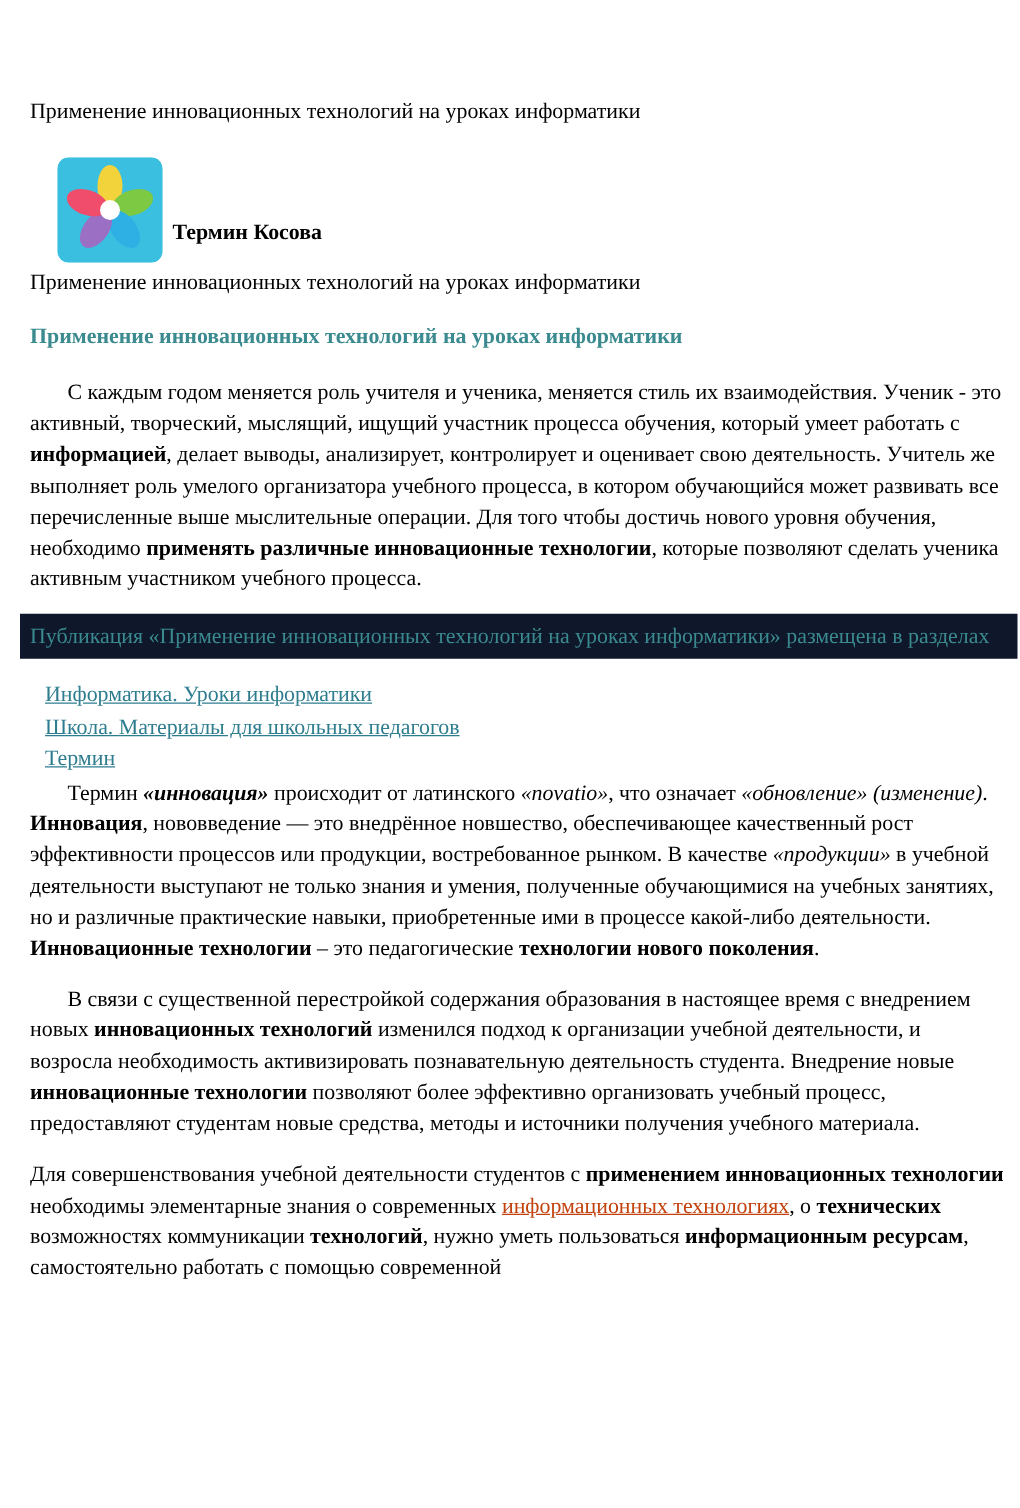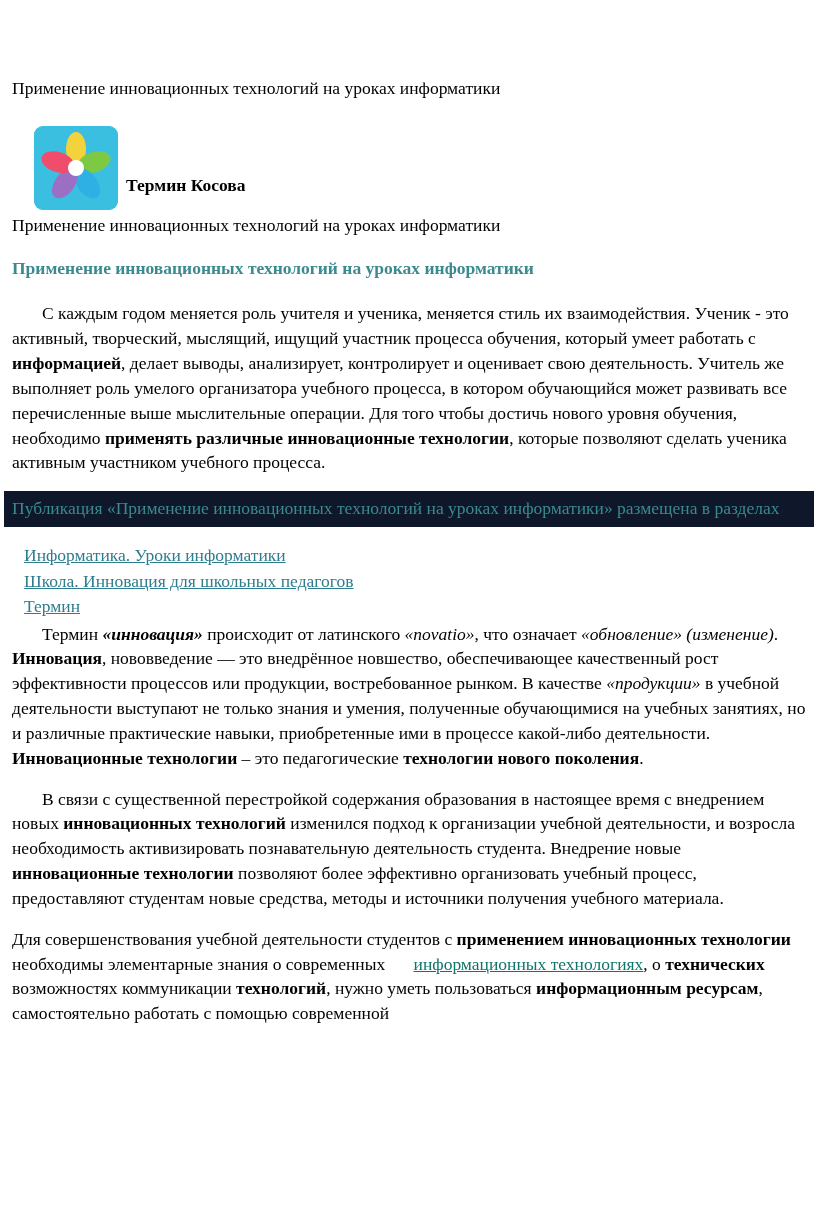--- a/index.html
+++ b/index.html
@@ -12,21 +12,21 @@
     min-height: 1206px;
     font-family: "Liberation Serif", "DejaVu Serif", serif;
     color: #000000;
     -webkit-font-smoothing: antialiased;
   }
   .page {
     position: relative;
     width: 816px;
     min-height: 1206px;
     box-sizing: border-box;
-    padding: 78px 0 0 4px;
+    padding: 78px 0 0 16px;
   }
   .content {
     padding: 0 10px 0 8px;
   }
   .line-title {
     font-size: 17.5px;
     line-height: 1.25;
     margin: 0 0 26px 0;
   }
   .author-block {
@@ -86,23 +86,22 @@
     padding: 0 0 0 12px;
   }
   .links a {
     display: block;
     color: #2e7d8f;
     text-decoration: underline;
     font-size: 17.5px;
     line-height: 1.45;
   }
   .inline-link {
-    color: #0f766e;
+    color: #c2410c;
     text-decoration: underline;
-    margin-left: 24px;
   }
   .tight { margin-bottom: 0; }
 </style>
 </head>
 <body>
 
 <div class="page">
   <div class="content">
 
     <div class="line-title">Применение инновационных технологий на уроках информатики</div>
@@ -129,21 +128,21 @@
     <div class="subtitle-teal">Применение инновационных технологий на уроках информатики</div>
 
     <p class="body indent">
       <span>С каждым годом меняется роль учителя и ученика, меняется стиль их взаимодействия. Ученик - это активный, творческий, мыслящий, ищущий участник процесса обучения, который умеет работать с </span><b>информацией</b><span>, делает выводы, анализирует, контролирует и оценивает свою деятельность. Учитель же выполняет роль умелого организатора учебного процесса, в котором обучающийся может развивать все перечисленные выше мыслительные операции. Для того чтобы достичь нового уровня обучения, необходимо </span><b>применять различные инновационные технологии</b><span>, которые позволяют сделать ученика активным участником учебного процесса.</span>
     </p>
 
     <div class="callout">Публикация «Применение инновационных технологий на уроках информатики» размещена в разделах</div>
 
     <div class="links">
       <a href="#">Информатика. Уроки информатики</a>
-      <a href="#">Школа. Инновация для школьных педагогов</a>
+      <a href="#">Школа. Материалы для школьных педагогов</a>
       <a href="#">Термин</a>
     </div>
 
     <p class="body indent">
       <span>Термин </span><b><i>«инновация»</i></b><span> происходит от латинского </span><i>«novatio»</i><span>, что означает </span><i>«обновление» (изменение)</i><span>. </span><b>Инновация</b><span>, нововведение — это внедрённое новшество, обеспечивающее качественный рост эффективности процессов или продукции, востребованное рынком. В качестве </span><i>«продукции»</i><span> в учебной деятельности выступают не только знания и умения, полученные обучающимися на учебных занятиях, но и различные практические навыки, приобретенные ими в процессе какой-либо деятельности. </span><b>Инновационные технологии</b><span> – это педагогические </span><b>технологии нового поколения</b><span>.</span>
     </p>
 
     <p class="body indent">
       <span>В связи с существенной перестройкой содержания образования в настоящее время с внедрением новых </span><b>инновационных технологий</b><span> изменился подход к организации учебной деятельности, и возросла необходимость активизировать познавательную деятельность студента. Внедрение новые </span><b>инновационные технологии</b><span> позволяют более эффективно организовать учебный процесс, предоставляют студентам новые средства, методы и источники получения учебного материала.</span>
     </p>

